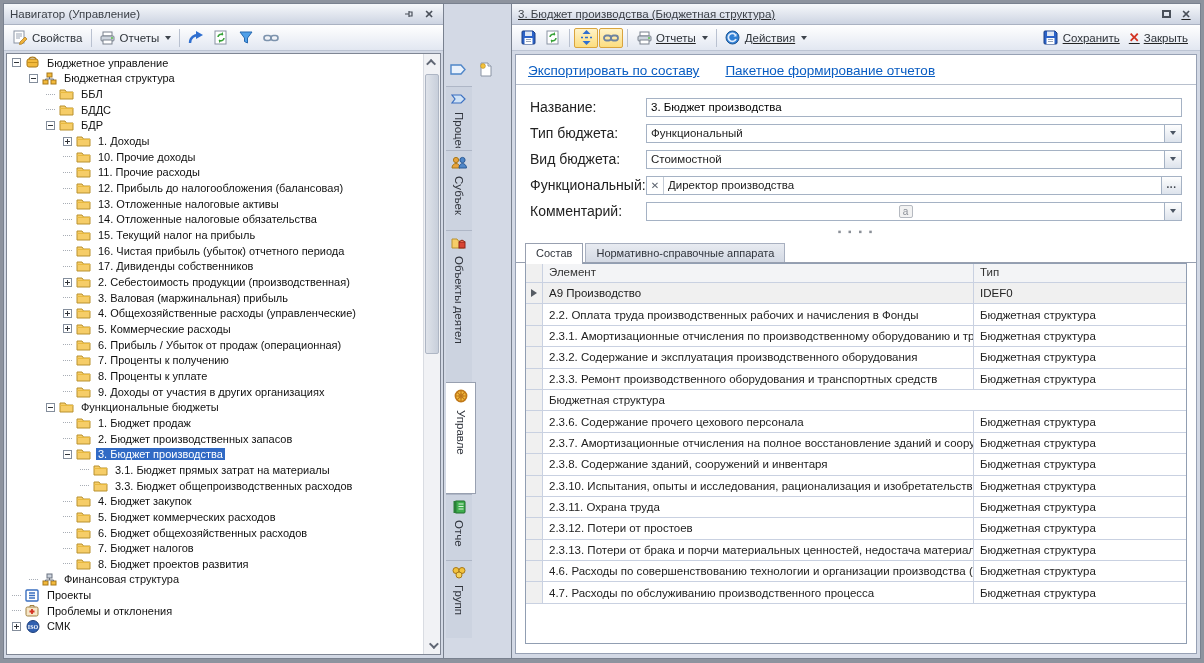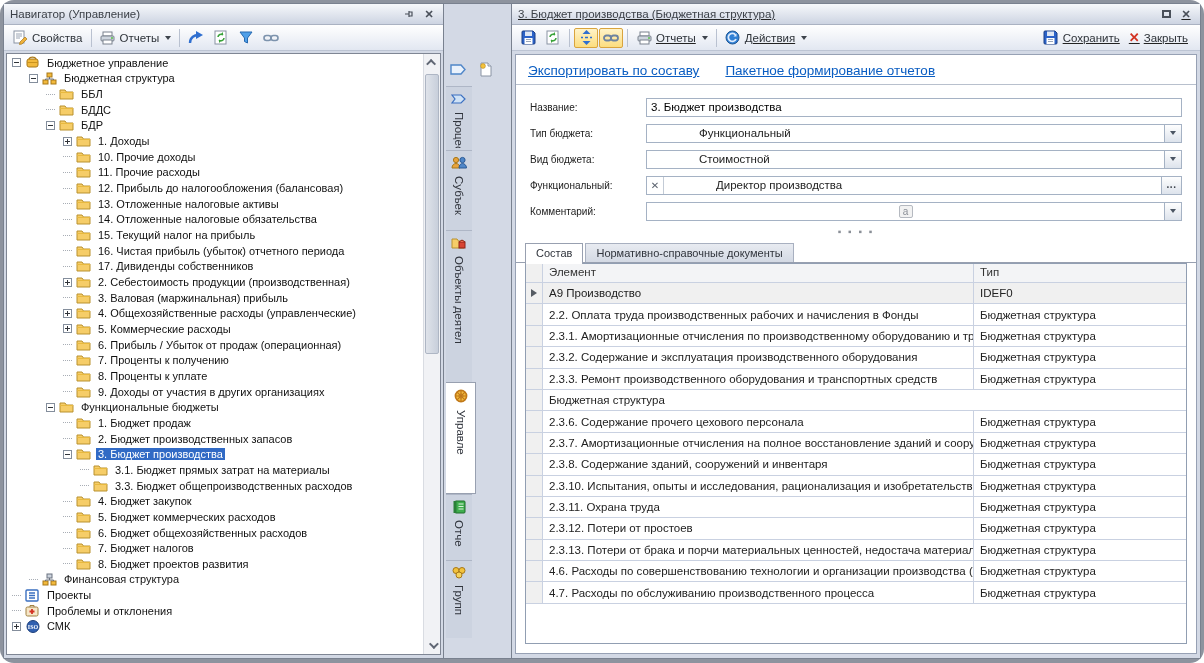--- a/index.html
+++ b/index.html
@@ -1,18 +1,18 @@
 <!DOCTYPE html>
 <html><head>
 <meta charset="utf-8">
 <style>
   * { margin:0; padding:0; box-sizing:border-box; }
   html,body { width:1204px; height:663px; }
   body { font-family:"Liberation Sans", sans-serif; font-size:11px; color:#222; }
-  .screen { position:relative; width:1204px; height:663px; background:#8d939e; overflow:hidden;border-radius:14px; }
+  .screen { position:relative; width:1204px; height:663px; background:#8d939e; overflow:hidden; }
 
   
   .panel { position:absolute; background:#d3d9e5; border:1px solid #79818f; }
   .titlebar { height:21px; display:flex; align-items:center; padding:0 6px;
     background:linear-gradient(#f6f8fb,#cdd4e2); border-bottom:1px solid #aab2c2;
     color:#3c4148; font-size:11.5px; }
   .titlebar .t-label { flex:1; white-space:nowrap; overflow:hidden; }
   .tb-btn { width:16px; height:14px; display:flex; align-items:center; justify-content:center;
     color:#4a505a; font-size:11px; font-weight:bold; margin-left:4px; cursor:default; }
   .toolbar { height:26px; display:flex; align-items:center; padding:0 4px; gap:1px;
@@ -62,25 +62,25 @@
 
   
   #right-panel { left:511px; top:3px; width:690px; height:656px;text-decoration:underline; }
   .btn-max { width:9px; height:8px; border:2px solid #4a505a; display:inline-block; }
   .content { position:absolute; left:3px; right:3px; top:50px; bottom:4px; background:#fff;
     border:1px solid #97a1b4; display:flex; flex-direction:column; overflow:hidden; }
   .links-row { padding:8px 12px 6px; display:flex; gap:26px; border-bottom:1px solid #b8c0cd; }
   .link { color:#0a5dc2; text-decoration:underline; font-size:13.5px; cursor:pointer; white-space:nowrap; }
   .form { padding:12px 14px 0; }
   .frow { display:flex; align-items:center; height:20px; margin-bottom:6px; }
-  .flabel { width:116px; flex:none; font-size:10px; color:#222; }
+  .flabel { width:116px; flex:none; font-size:14px; color:#222; }
   .fbox { flex:1; height:19px; border:1px solid #a5b2c4; display:flex; align-items:center;
     font-size:11.5px; background:#fff; overflow:hidden; }
   .fbox input { flex:1; border:none; outline:none; height:15px; font:11.5px "Liberation Sans",sans-serif; padding:0 4px; }
-  .fval { flex:1; padding:0 4px; white-space:nowrap; overflow:hidden;margin-left:48px; }
+  .fval { flex:1; padding:0 4px; white-space:nowrap; overflow:hidden; }
   .drop-btn { width:17px; height:100%; flex:none; border-left:1px solid #a5b2c4;
     background:linear-gradient(#fefefe,#dde3ec); display:flex; align-items:center; justify-content:center; }
   .drop-btn .arrow-down { margin-left:0; border-top-color:#4b5563; }
   .x-btn { width:17px; height:100%; flex:none; border-right:1px solid #c3cbd6; display:flex;
     align-items:center; justify-content:center; color:#5a626e; font-size:10px; }
   .dots-btn { width:20px; height:100%; flex:none; border-left:1px solid #a5b2c4;
     background:linear-gradient(#fefefe,#dde3ec); display:flex; align-items:flex-end; justify-content:center;
     font-weight:bold; color:#3e444c; font-size:10px; line-height:13px; }
   .a-chip { width:14px; height:13px; margin:0 auto; background:#f2f2f2; border:1px solid #b5b9c0;
     border-radius:2px; color:#8a8f97; font-size:10px; display:flex; align-items:center; justify-content:center; }
@@ -814,21 +814,21 @@
                 <span class="arrow-down"></span>
               </span>
           </span>
         </div>
       </div>
 
       <div class="splitter">▪ ▪ ▪ ▪</div>
 
       <div class="tabs-row" id="tabs-row">
           <span class="tab active">Состав</span>
-          <span class="tab">Нормативно-справочные документы</span>
+          <span class="tab">Нормативно-справочные аппарата</span>
         </div>
 
       <div class="grid">
         <div class="g-head">
           <span class="gm"></span>
           <span class="gc gc-el">Элемент</span>
           <span class="gc gc-ty" style="border-right:none">Тип</span>
         </div>
         <div id="grid-body" style="flex:1;overflow:hidden">
             <div class="g-row current">

